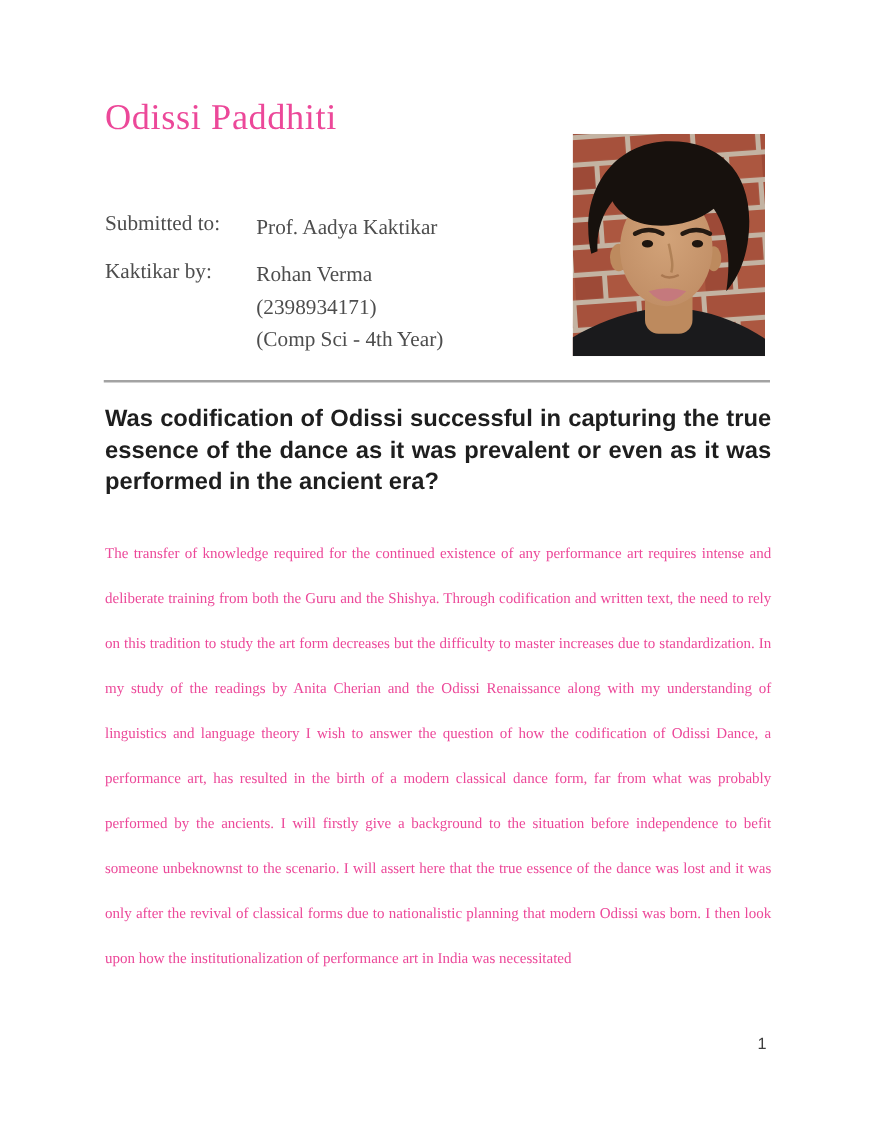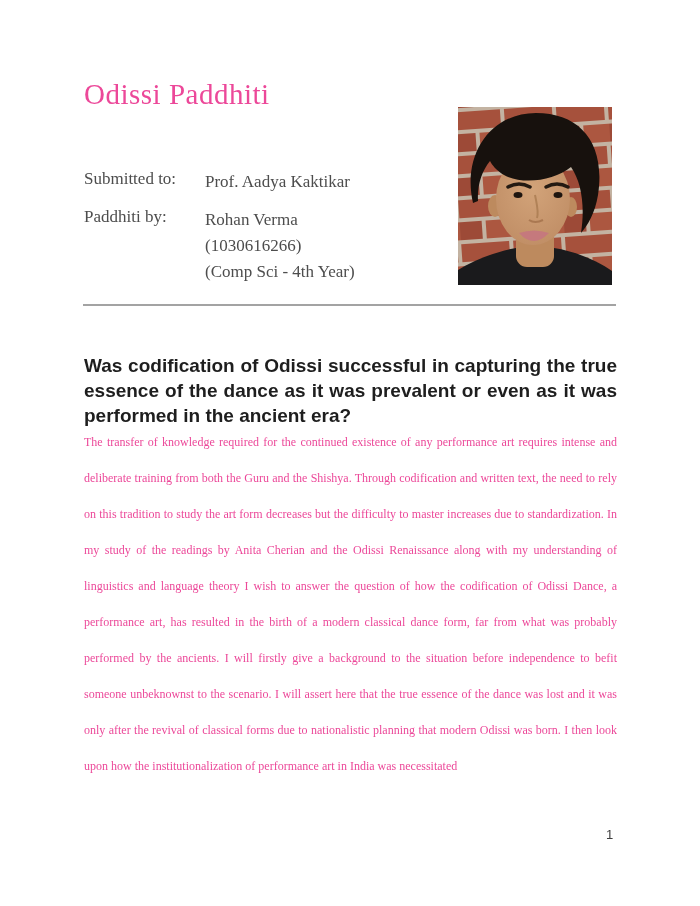--- a/index.html
+++ b/index.html
@@ -57,21 +57,21 @@
     position: absolute;
     left: 83px;
     top: 304px;
     width: 533px;
     height: 0;
     border-top: 2px solid #a3a3a3;
   }
   .question-heading {
     position: absolute;
     left: 84px;
-    top: 353px;
+    top: 323px;
     width: 533px;
     font-family: "Liberation Sans", sans-serif;
     font-weight: bold;
     font-size: 19px;
     line-height: 25px;
     color: #1e1e1e;
     text-align: justify;
   }
   .body-paragraph {
     position: absolute;
@@ -98,22 +98,22 @@
 
 <div class="page">
 
   <div class="doc-title">Odissi Paddhiti</div>
 
   <div class="sub-row row-to">
     <span class="label">Submitted to:</span><span class="value">Prof. Aadya Kaktikar</span>
   </div>
 
   <div class="sub-row row-by">
-    <span class="label">Paddhiti by:</span><span class="value"><span>Rohan Verma</span><br>
-      <span>(1030616266)</span><br>
+    <span class="label">Kaktikar by:</span><span class="value"><span>Rohan Verma</span><br>
+      <span>(2398934171)</span><br>
       <span>(Comp Sci - 4th Year)</span></span>
   </div>
 
   <div class="photo-frame">
     <svg viewBox="0 0 154 178" width="154" height="178" xmlns="http://www.w3.org/2000/svg">
       <defs>
         <pattern id="bricks" width="52" height="44" patternUnits="userSpaceOnUse" patternTransform="rotate(-4 77 89)">
           <rect width="52" height="44" fill="#c3b3a2"></rect>
           <rect x="0" y="0" width="48" height="18" fill="#a6513c"></rect>
           <rect x="-26" y="22" width="48" height="18" fill="#9d4a37"></rect>

